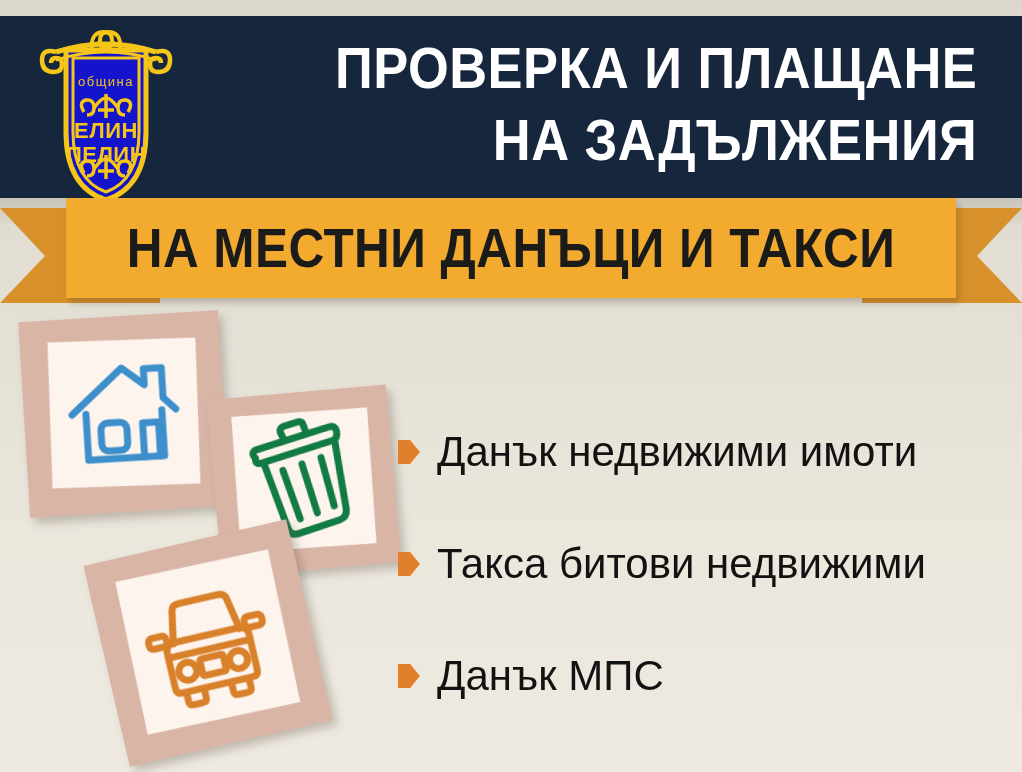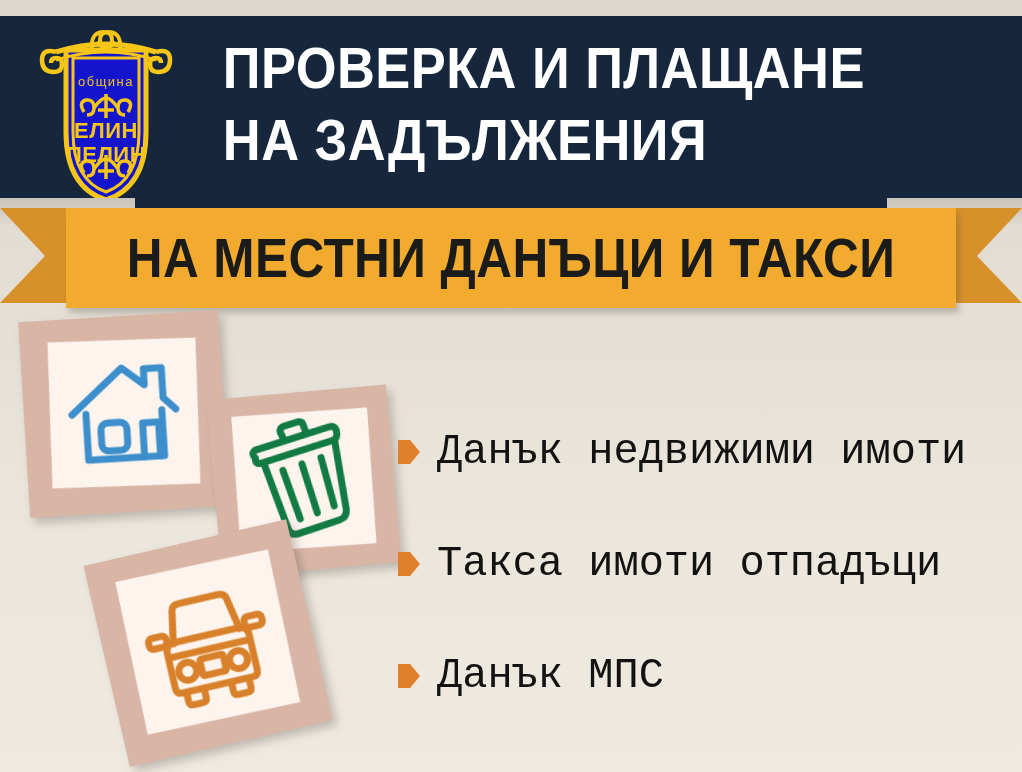--- a/index.html
+++ b/index.html
@@ -17,21 +17,21 @@
   
   .header {
     position:absolute; left:0; top:16px;
     width:1022px; height:198px;
     background:#16273d;
     overflow:hidden;
   }
   .crest { position:absolute; left:26px; top:6px; width:160px; height:185px; }
   .header-titles {
     position:absolute; left:190px; top:16px; width:820px;
-    text-align:left;
+    text-align:right;
   }
   .title-line {
     color:#ffffff;
     font-weight:bold;
     font-size:57px;
     line-height:72px;
     letter-spacing:0.5px;
     white-space:nowrap;
     transform:scaleX(0.92);
     transform-origin:center;
@@ -53,21 +53,21 @@
   }
   .ribbon-shadow-l {
     position:absolute; left:0; top:0; width:135px; height:26px;
     background:linear-gradient(180deg,#c9c4ba 0%,#ded9cf 100%);
   }
   .ribbon-shadow-r {
     position:absolute; right:0; top:0; width:135px; height:26px;
     background:linear-gradient(180deg,#c9c4ba 0%,#ded9cf 100%);
   }
   .ribbon-main {
-    position:absolute; left:66px; top:10px;
+    position:absolute; left:66px; top:0;
     width:890px; height:100px;
     background:#f2ab2e;
     display:flex; align-items:center; justify-content:center;
     box-shadow:3px 5px 6px rgba(80,70,55,0.28);
   }
   .ribbon-text {
     color:#1b1b19;
     font-weight:bold;
     font-size:55px;
     line-height:58px;
@@ -96,21 +96,21 @@
     margin-bottom:56px;
   }
   .bullet-row:last-child { margin-bottom:8px; }
   .bullet-marker {
     width:22px; height:24px; flex:0 0 22px;
     background:#e0802a;
     clip-path:polygon(0 0,12px 0,22px 12px,12px 24px,0 24px);
     margin-right:17px;
   }
   .bullet-label {
-    font-family:Liberation Mono, monospace;
+    font-family:Liberation Sans, sans-serif;
     color:#121212;
     font-size:42px;
     line-height:48px;
     white-space:nowrap;
   }
 </style>
 </head>
 <body>
 
 <div id="poster">
@@ -354,21 +354,21 @@
 
   <div class="bullets">
 
     <div class="bullet-row">
       <span class="bullet-marker"></span>
       <span class="bullet-label">Данък недвижими имоти</span>
     </div>
 
     <div class="bullet-row">
       <span class="bullet-marker"></span>
-      <span class="bullet-label">Такса имоти отпадъци</span>
+      <span class="bullet-label">Такса битови недвижими</span>
     </div>
 
     <div class="bullet-row">
       <span class="bullet-marker"></span>
       <span class="bullet-label">Данък МПС</span>
     </div>
 
   </div>
 
 </div>

